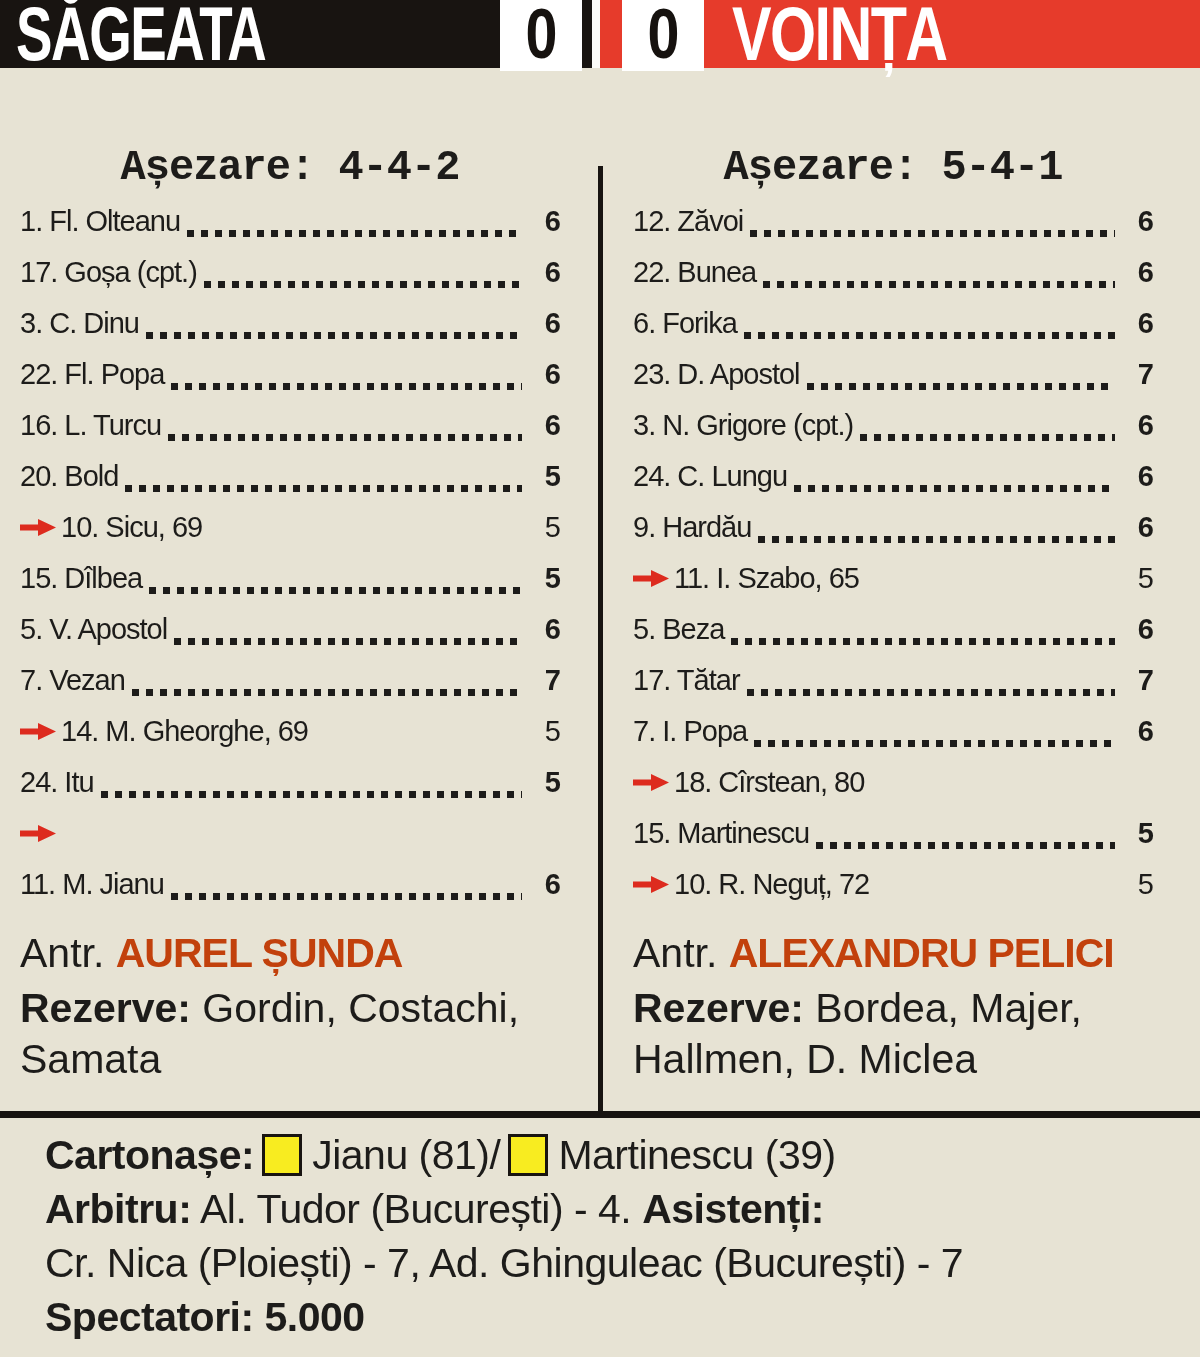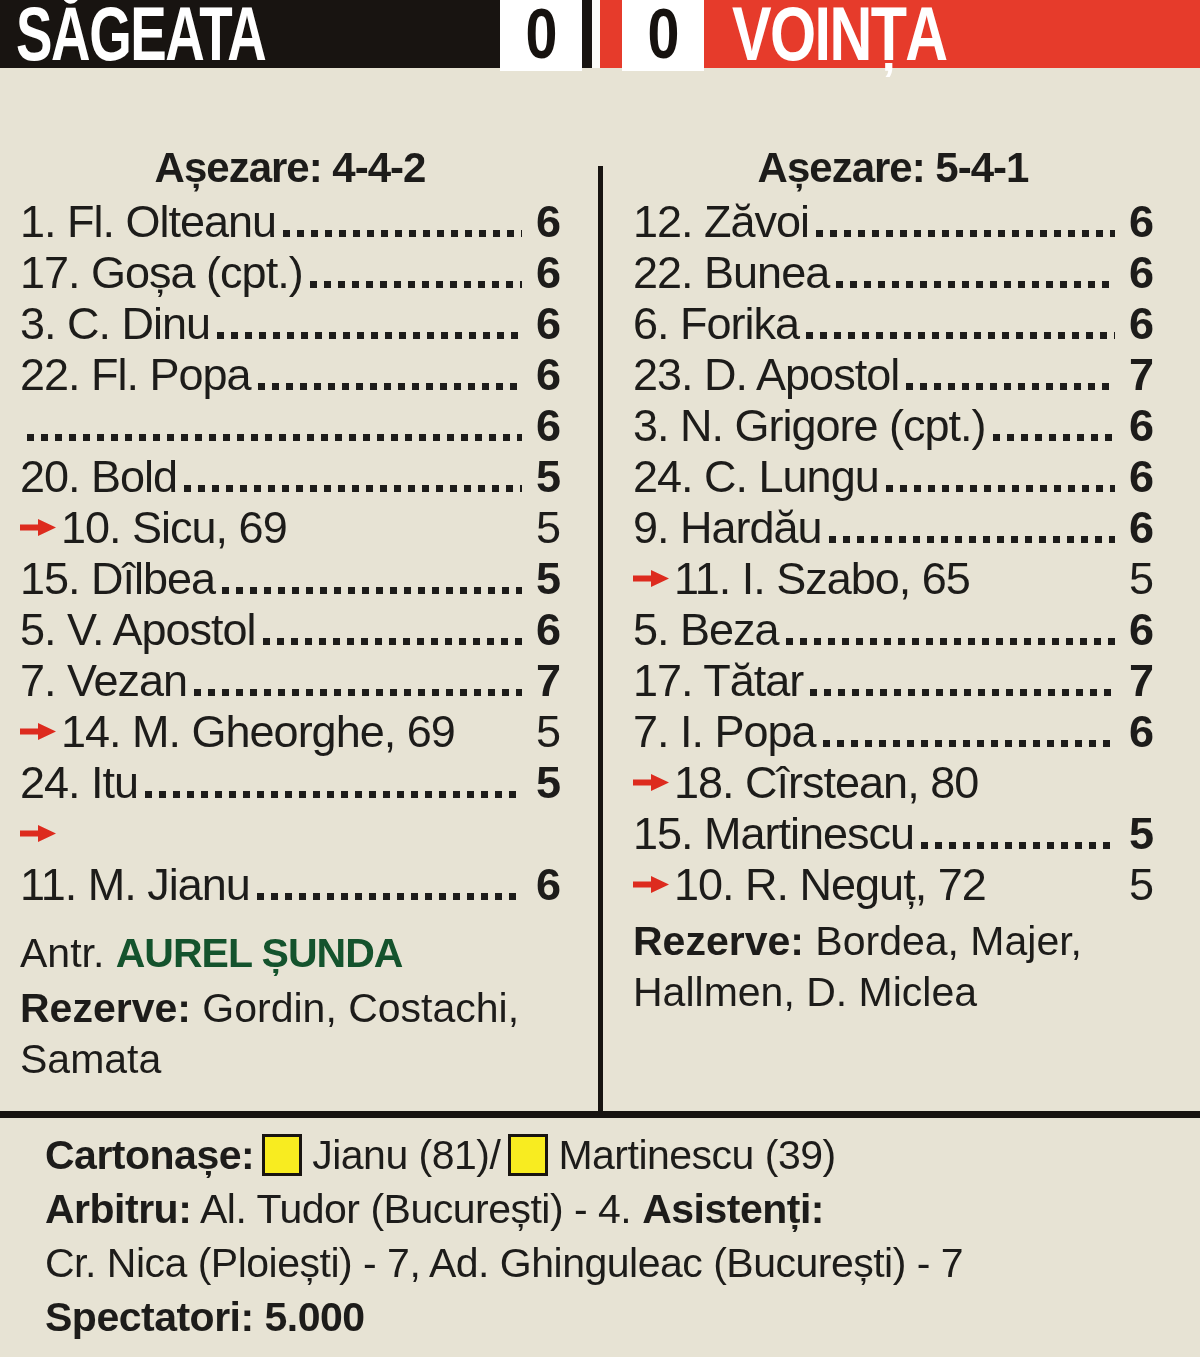--- a/index.html
+++ b/index.html
@@ -25,33 +25,33 @@
     font-weight:bold;font-size:70px;}
   .score-box span{transform:scaleX(0.82);}
   .score-box.home{margin-left:auto;margin-right:10px;}
   .score-box.away{margin-left:22px;}
   
   .columns{display:flex;margin-top:76px;}
   .col{box-sizing:border-box;width:600px;}
   .col-left{padding:0 40px 0 20px;}
   .col-right{padding:0 47px 0 33px;}
   .v-divider{position:absolute;left:598px;top:166px;width:5px;height:948px;background:#181411;}
-  .formation{text-align:center;font-weight:bold;font-size:42px;letter-spacing:-1px;margin-bottom:4px;}
-  .player-row{display:flex;align-items:center;height:51px;font-size:45px;letter-spacing:-1px;}
+  .formation{text-align:center;font-weight:bold;font-size:42px;letter-spacing:-1px;margin-bottom:4px;font-family:Liberation Mono, monospace;}
+  .player-row{display:flex;align-items:center;height:51px;font-size:29px;letter-spacing:-1px;}
   .player-row .name{white-space:nowrap;}
   .leader{flex:1;align-self:flex-end;height:7px;margin:0 4px 10px 7px;
     background:repeating-linear-gradient(90deg,#1d1c1a 0 7px,transparent 7px 14px);}
   .rating{font-weight:bold;min-width:34px;text-align:right;}
   .sub .rating{font-weight:normal;}
   .sub .leader{background:none;}
   .arrow{align-self:center;width:36px;height:17px;background:#dd2b1e;flex:none;
     clip-path:polygon(0 32%,50% 32%,50% 0,100% 50%,50% 100%,50% 68%,0 68%);
     margin-right:5px;}
   .coach-line{margin-top:20px;font-size:41px;white-space:nowrap;}
-  .coach-name{color:#14532d;font-weight:bold;letter-spacing:-1px;}
+  .coach-name{color:#c2410c;font-weight:bold;letter-spacing:-1px;}
   .reserves{margin-top:6px;font-size:41px;line-height:51px;}
   .bold{font-weight:bold;}
   
   .h-rule{height:7px;background:#181411;margin-top:26px;}
   .footer{padding:10px 10px 0 20px;font-size:41px;line-height:54px;letter-spacing:-0.5px;margin-left:25px;}
   .card{display:inline-block;width:40px;height:42px;background:#f8ec20;
     border:3px solid #181411;box-sizing:border-box;vertical-align:-7px;margin:0 10px 0 8px;}
 </style>
 </head>
 <body>
@@ -103,20 +103,21 @@
 
         <div class="player-row starter">
 
           <span class="name">22. Fl. Popa</span>
           <span class="leader"></span>
           <span class="rating">6</span>
         </div>
 
         <div class="player-row starter">
 
+          <span class="name">16. L. Turcu</span>
           <span class="leader"></span>
           <span class="rating">6</span>
         </div>
 
         <div class="player-row starter">
 
           <span class="name">20. Bold</span>
           <span class="leader"></span>
           <span class="rating">5</span>
         </div>
@@ -281,20 +282,24 @@
           <span class="rating">5</span>
         </div>
 
         <div class="player-row sub">
           <span class="arrow"></span>
           <span class="name">10. R. Neguț, 72</span>
           <span class="leader"></span>
           <span class="rating">5</span>
         </div>
       </div>
+    <div class="coach-line">
+      <span>Antr.</span>
+      <span class="coach-name">ALEXANDRU PELICI</span>
+    </div>
     <div class="reserves">
       <span class="bold">Rezerve:</span>
       <span>Bordea, Majer, Hallmen, D. Miclea</span>
     </div>
   </div>
 
 </div>
 
 <div class="h-rule"></div>
 

